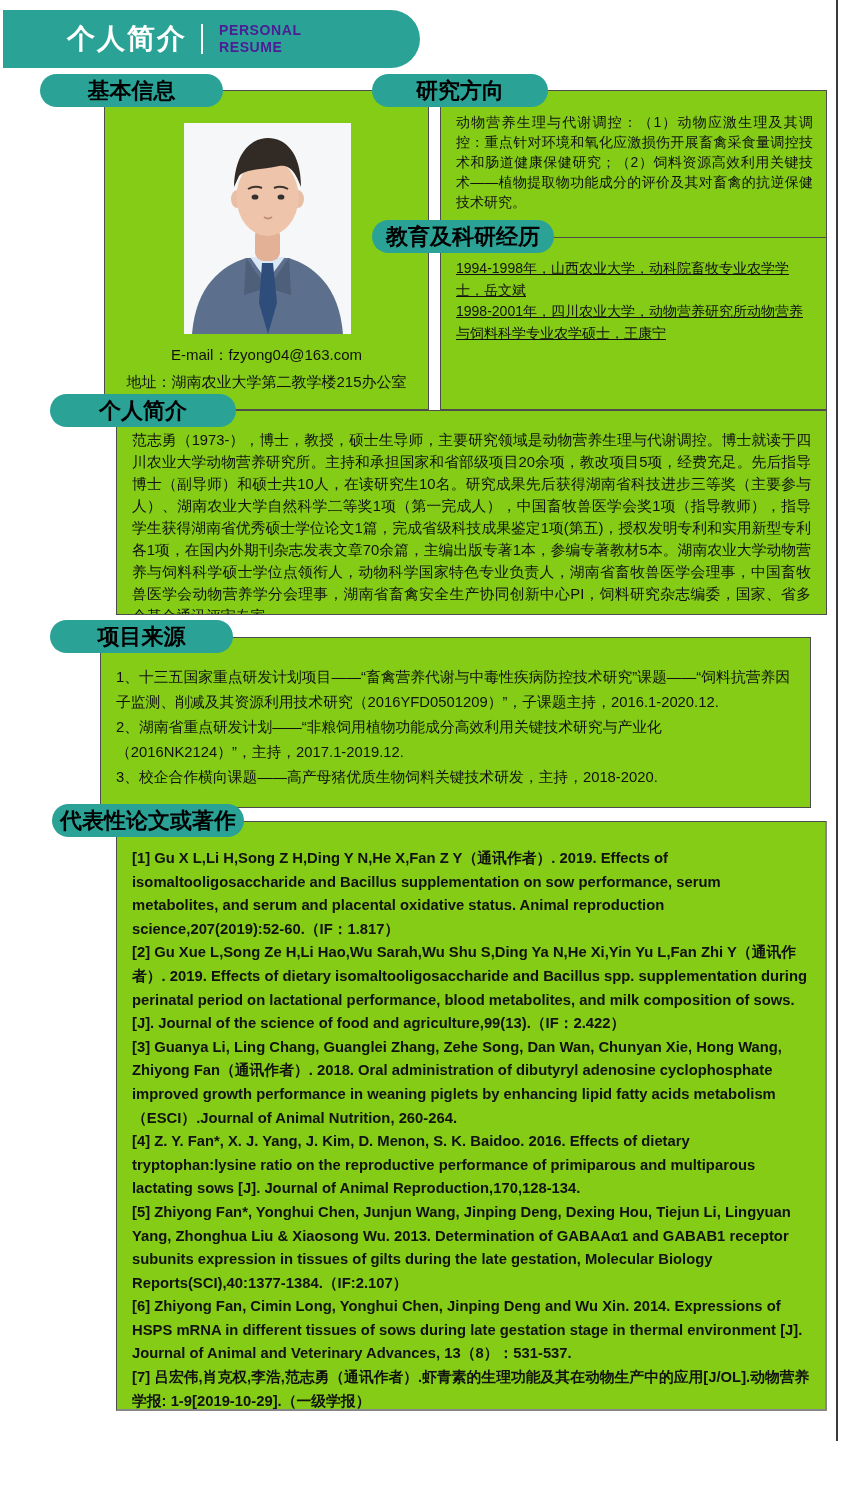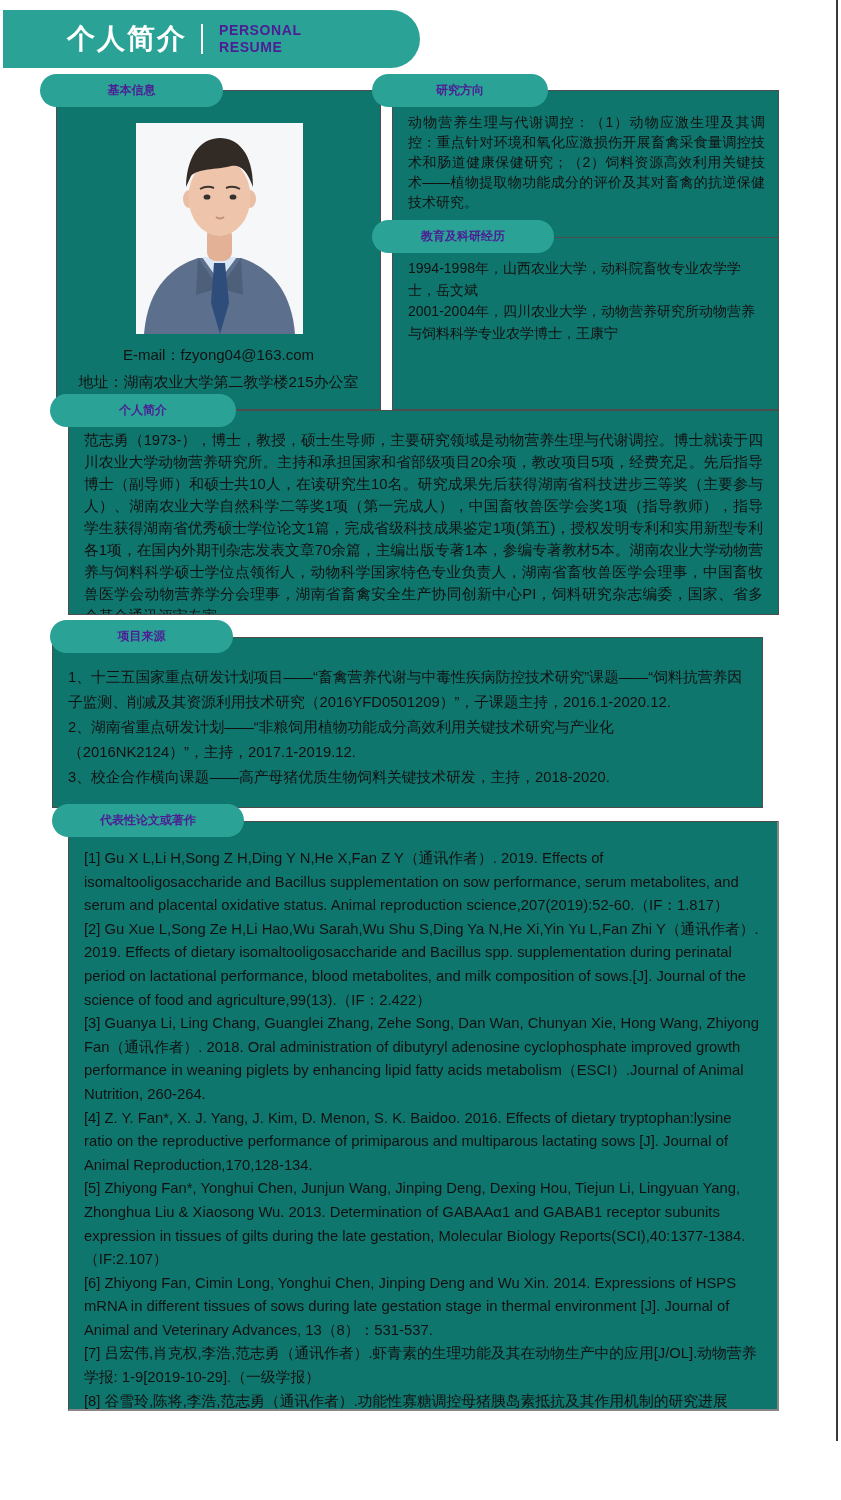--- a/index.html
+++ b/index.html
@@ -13,48 +13,48 @@
   
   .banner { position:absolute; left:3px; top:10px; width:417px; height:58px;
             background:var(--accent); border-radius:0 29px 29px 0;
             display:flex; align-items:center; padding-left:64px; }
   .banner-title { color:#fff; font-size:28px; font-weight:bold; letter-spacing:2px; }
   .banner-divider { width:2px; height:30px; background:#fff; margin:0 16px 0 14px; }
   .banner-sub { color:#4c1d95; font-size:14px; font-weight:bold; line-height:17px; letter-spacing:0.6px; }
 
   
   .pill { position:absolute; height:33px; border-radius:17px; background:var(--accent);
-          color:#4c1d95; font-size:12px; font-weight:bold; display:flex; align-items:center;
+          color:#000000; font-size:22px; font-weight:bold; display:flex; align-items:center;
           justify-content:center; z-index:5; }
   .pill-basic    { left:40px;  top:74px;  width:183px; }
   .pill-research { left:372px; top:74px;  width:176px; }
   .pill-edu      { left:372px; top:220px; width:182px; }
   .pill-profile  { left:50px;  top:394px; width:186px; }
   .pill-projects { left:50px;  top:620px; width:183px; }
   .pill-papers   { left:52px;  top:804px; width:192px; }
 
   
-  .box { position:absolute; background:#0f766e; border:1px solid var(--border); overflow:hidden; }
+  .box { position:absolute; background:#84cc16; border:1px solid var(--border); overflow:hidden;margin-left:48px; }
   .box-basic    { left:56px;  top:90px;  width:325px; height:320px; z-index:1; }
   .box-research { left:392px; top:90px;  width:387px; height:148px; z-index:2; }
   .box-edu      { left:392px; top:237px; width:387px; height:173px; z-index:1; }
   .box-profile  { left:68px;  top:410px; width:711px; height:205px; }
   .box-projects { left:52px;  top:637px; width:711px; height:171px; }
   .box-papers   { left:68px;  top:821px; width:711px; height:590px;
-                  border-right:2px solid #868686; border-bottom:2px solid #868686; }
+                  border-right:2px solid #868686; border-bottom:2px solid #868686;font-weight:bold; }
 
   .photo { position:absolute; left:79px; top:32px; width:167px; height:211px; display:block; }
   .contact { position:absolute; left:0; top:250px; width:100%; text-align:center;
              font-size:15px; line-height:27px; color:#111; }
   .contact p { margin:0; }
 
   .research-text { margin:0; padding:21px 13px 0 15px; font-size:14px; line-height:20px;
                    text-align:justify; color:#111; }
   .edu-text { padding:20px 13px 0 15px; font-size:14px; line-height:21.5px; color:#111; }
-  .edu-text p { margin:0; }
+  .edu-text p { margin:0;text-decoration:underline; }
   .profile-text { margin:0; padding:18px 15px 0 15px; font-size:14.8px; line-height:22px;
                   text-align:justify; color:#111; }
   .projects-text { padding:27px 14px 0 15px; font-size:14.8px; line-height:25px; color:#111; }
   .projects-text p { margin:0; }
   .papers-text { padding:25px 14px 0 15px; font-size:14.8px; line-height:23.6px; color:#111; }
   .papers-text p { margin:0; }
 </style>
 </head>
 <body>
 
@@ -103,21 +103,21 @@
     </div>
   </div>
 
   <div class="box box-research">
     <p class="research-text">动物营养生理与代谢调控：（1）动物应激生理及其调控：重点针对环境和氧化应激损伤开展畜禽采食量调控技术和肠道健康保健研究；（2）饲料资源高效利用关键技术——植物提取物功能成分的评价及其对畜禽的抗逆保健技术研究。</p>
   </div>
 
   <div class="box box-edu">
     <div class="edu-text">
       <p>1994-1998年，山西农业大学，动科院畜牧专业农学学士，岳文斌</p>
-      <p>2001-2004年，四川农业大学，动物营养研究所动物营养与饲料科学专业农学博士，王康宁</p>
+      <p>1998-2001年，四川农业大学，动物营养研究所动物营养与饲料科学专业农学硕士，王康宁</p>
     </div>
   </div>
 
   <div class="box box-profile">
     <p class="profile-text">范志勇（1973-），博士，教授，硕士生导师，主要研究领域是动物营养生理与代谢调控。博士就读于四川农业大学动物营养研究所。主持和承担国家和省部级项目20余项，教改项目5项，经费充足。先后指导博士（副导师）和硕士共10人，在读研究生10名。研究成果先后获得湖南省科技进步三等奖（主要参与人）、湖南农业大学自然科学二等奖1项（第一完成人），中国畜牧兽医学会奖1项（指导教师），指导学生获得湖南省优秀硕士学位论文1篇，完成省级科技成果鉴定1项(第五)，授权发明专利和实用新型专利各1项，在国内外期刊杂志发表文章70余篇，主编出版专著1本，参编专著教材5本。湖南农业大学动物营养与饲料科学硕士学位点领衔人，动物科学国家特色专业负责人，湖南省畜牧兽医学会理事，中国畜牧兽医学会动物营养学分会理事，湖南省畜禽安全生产协同创新中心PI，饲料研究杂志编委，国家、省多个基金通讯评审专家。</p>
   </div>
 
   <div class="box box-projects">
     <div class="projects-text">
       <p>1、十三五国家重点研发计划项目——“畜禽营养代谢与中毒性疾病防控技术研究”课题——“饲料抗营养因子监测、削减及其资源利用技术研究（2016YFD0501209）”，子课题主持，2016.1-2020.12.</p>

